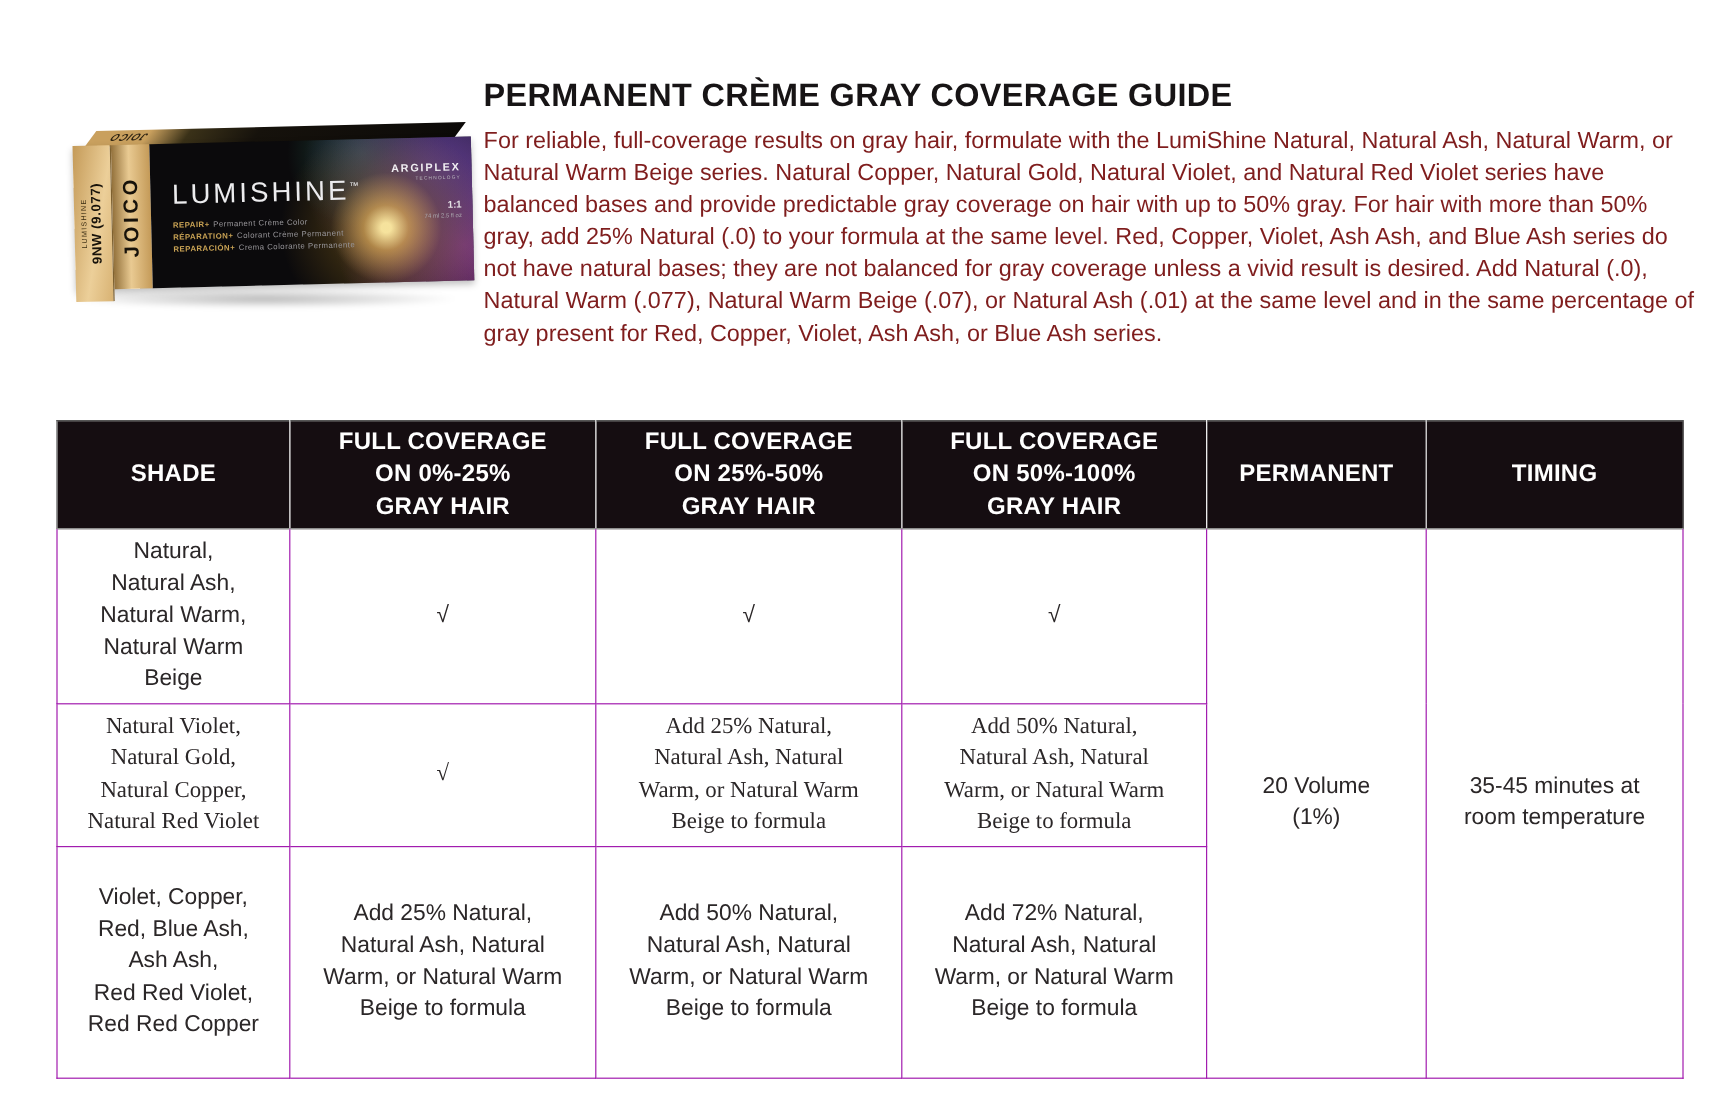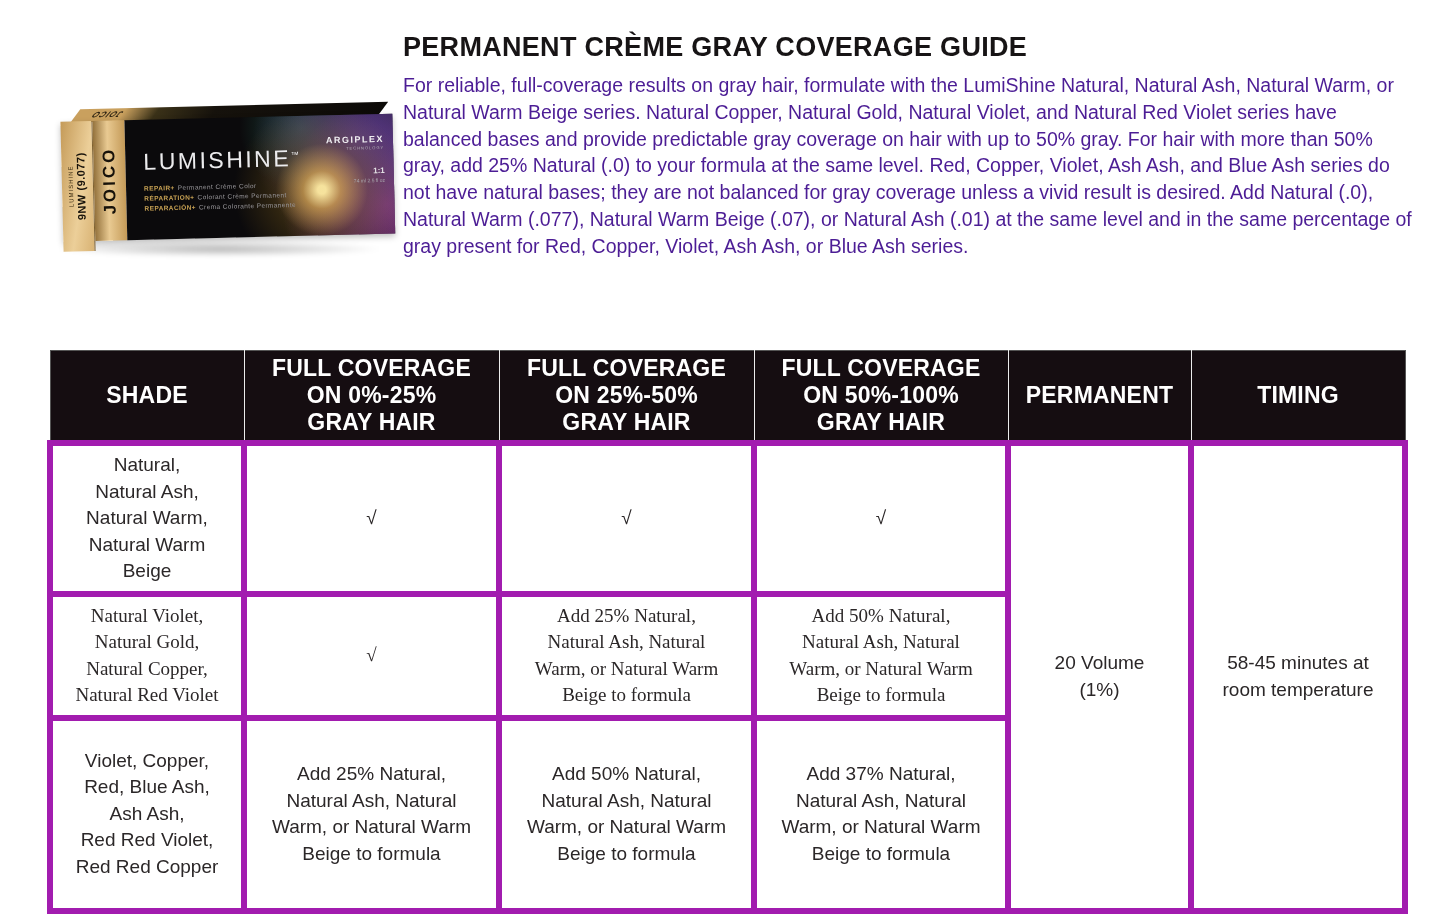--- a/index.html
+++ b/index.html
@@ -1,23 +1,23 @@
 <!DOCTYPE html>
 <html><head>
 <meta charset="utf-8">
 <style>
   * { margin:0; padding:0; box-sizing:border-box; }
   html,body { background:#ffffff; }
   body { font-family:"Liberation Sans", sans-serif; color:#2a2627; }
   .page { position:relative; width:1445px; height:921px; background:#fff; overflow:hidden; }
 
   
-  .hero-text { position:absolute; left:403px; top:32px; width:1013px; }
+  .hero-text { position:absolute; left:403px; top:64px; width:1013px; }
   .page-title { font-size:27px; font-weight:700; color:#171415; letter-spacing:0.3px; margin-bottom:9px; }
-  .intro { font-size:19.5px; line-height:26.8px; color:#4c1d95; }
+  .intro { font-size:19.5px; line-height:26.8px; color:#7f1d1d; }
 
   
   .product { position:absolute; left:36px; top:103px; width:356px; height:156px; }
   .product-shadow { position:absolute; left:18px; bottom:2px; width:330px; height:16px;
       background:radial-gradient(ellipse at center, rgba(0,0,0,0.28), rgba(0,0,0,0) 70%); filter:blur(2px); }
   .box-rot { position:absolute; left:0; top:0; right:0; transform:rotate(-1.4deg); }
   .box-top { position:absolute; left:34px; top:3px; width:308px; height:13px;
       background:linear-gradient(90deg,#c9a05e 0 15%, #3a3118 26%, #16120c 45%, #0c0a08);
       transform:skewX(-38deg); transform-origin:left bottom; }
   .box-top-brand { position:absolute; left:16px; top:1px; font-size:8px; font-weight:700; color:#2a2010;
@@ -48,27 +48,27 @@
   .face-line b { color:#c8a254; font-weight:700; margin-right:3px; }
   .face-right { position:absolute; right:9px; top:20px; text-align:right; color:#e4e2e6; }
   .argi { font-size:9px; font-weight:700; letter-spacing:1.5px; color:#f0eef2; }
   .argi-sub { font-size:4px; letter-spacing:1px; color:#b7b3bb; margin-top:1px; }
   .ratio { font-size:8px; font-weight:700; margin-top:16px; }
   .size { font-size:5px; color:#aaa7ae; margin-top:2px; }
 
   
   .guide-table { position:absolute; left:47px; top:350px; width:1355px; border-collapse:collapse; table-layout:fixed; }
   .guide-table th {
-      background:#150d11; color:#ffffff; font-size:23px; font-weight:700; letter-spacing:0.2px;
+      background:#150d11; color:#ffffff; font-size:20px; font-weight:700; letter-spacing:0.2px;
       line-height:27px; white-space:pre-line; text-align:center; vertical-align:middle;
       height:88px; border:1px solid #ececec; border-top-color:#555; border-bottom-color:#8e8e8e; padding:4px 6px; }
   .guide-table th:first-child { border-left-color:#555; }
   .guide-table th:last-child { border-right-color:#555; }
   .guide-table td {
-      border:6px solid #a21caf; text-align:center; vertical-align:middle;
+      border:1px solid #a21caf; text-align:center; vertical-align:middle;
       font-size:19px; line-height:26.5px; color:#2b2728; white-space:pre-line; padding:6px 8px; }
   .row-1 td { height:140px; }
   .row-2 td { height:117px;font-family:Liberation Serif, serif; }
   .row-3 td { height:193px; }
   .check { font-size:30px; font-weight:400; color:#1c1a1b; line-height:1; }
 </style>
 </head>
 <body>
 
 <div class="page">
@@ -140,21 +140,21 @@
         <td>Natural,
 Natural Ash,
 Natural Warm,
 Natural Warm
 Beige</td>
         <td class="check">√</td>
         <td class="check">√</td>
         <td class="check">√</td>
         <td rowspan="3">20 Volume
 (1%)</td>
-        <td rowspan="3">58-45 minutes at
+        <td rowspan="3">35-45 minutes at
 room temperature</td>
       </tr>
       <tr class="row-2">
         <td>Natural Violet,
 Natural Gold,
 Natural Copper,
 Natural Red Violet</td>
         <td class="check">√</td>
         <td>Add 25% Natural,
 Natural Ash, Natural
@@ -172,21 +172,21 @@
 Red Red Violet,
 Red Red Copper</td>
         <td>Add 25% Natural,
 Natural Ash, Natural
 Warm, or Natural Warm
 Beige to formula</td>
         <td>Add 50% Natural,
 Natural Ash, Natural
 Warm, or Natural Warm
 Beige to formula</td>
-        <td>Add 37% Natural,
+        <td>Add 72% Natural,
 Natural Ash, Natural
 Warm, or Natural Warm
 Beige to formula</td>
       </tr>
     </tbody>
   </table>
 
 </div>
 
 </body></html>

